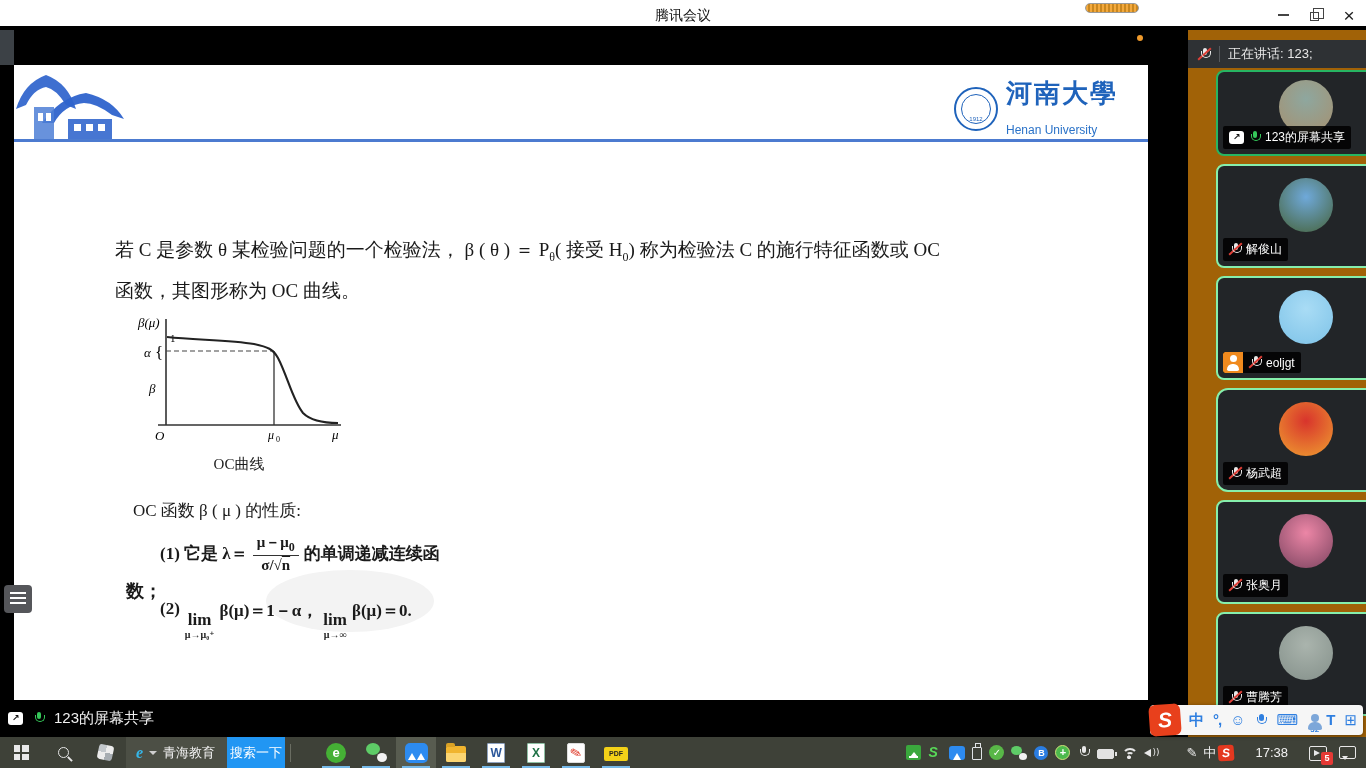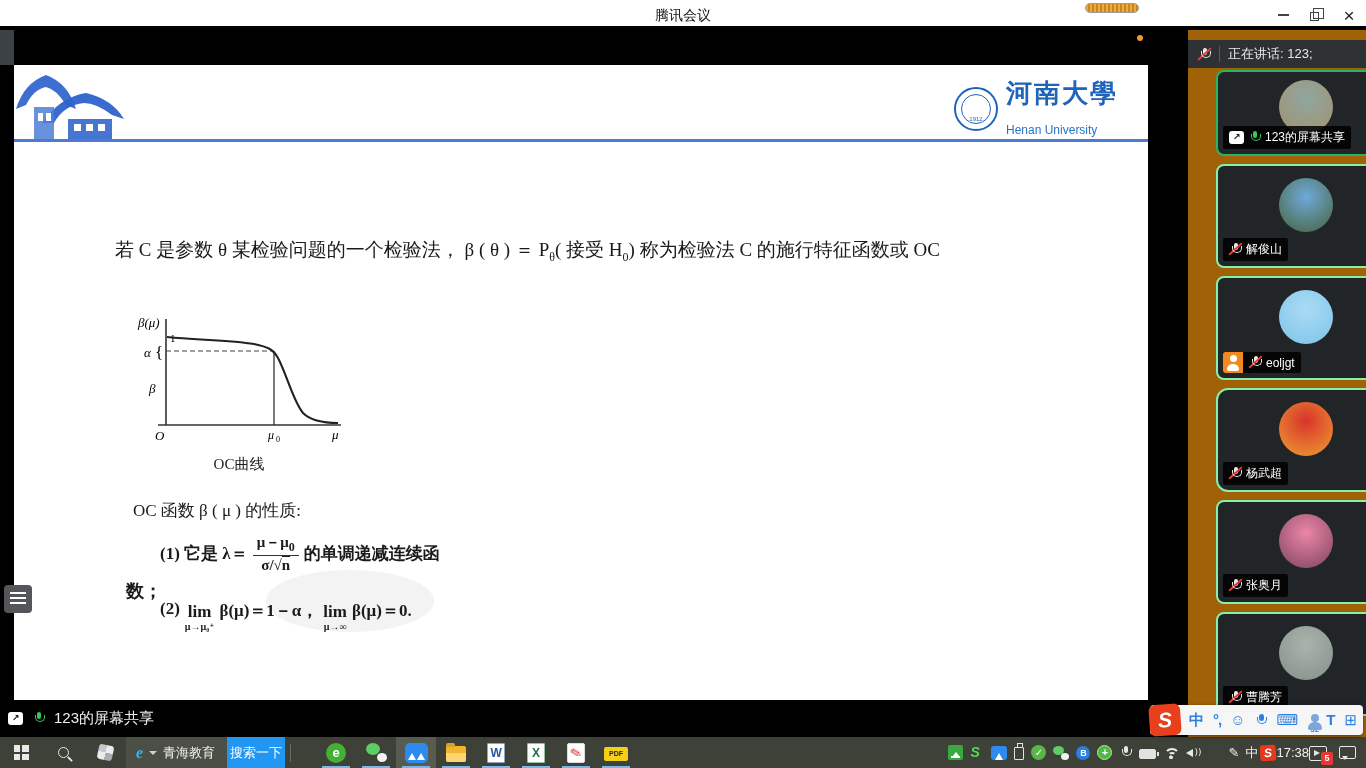--- a/index.html
+++ b/index.html
@@ -35,21 +35,21 @@
 .occap{position:absolute;left:130px;top:390px;width:190px;text-align:center;
  font:15px "Liberation Serif","DejaVu Serif",serif}
 .pt{position:absolute;left:119px;top:436px;font:17px/1.2 "Liberation Serif","DejaVu Serif",serif}
 .p1{position:absolute;left:146px;top:468px;font:600 17px "Liberation Serif","DejaVu Serif",serif;display:flex;align-items:center}
 .frac{display:inline-block;text-align:center;margin:0 5px;font-size:15px}
 .frac .n{display:block;border-bottom:1.4px solid #333;padding:0 4px;line-height:1.25}
 .frac .d{display:block;line-height:1.25}
 .ol{text-decoration:overline}
 .p1c{position:absolute;left:112px;top:514px;font:700 18px "Liberation Serif","DejaVu Serif",serif}
 .p2{position:absolute;left:146px;top:534px;font:600 17px "Liberation Serif","DejaVu Serif",serif;display:flex;align-items:flex-start;gap:3px}
-.lim{display:inline-block;text-align:center;line-height:1;margin:4px 2px}
+.lim{display:inline-block;text-align:center;line-height:1;margin:12px 2px}
 .lim .l{display:block}
 .lim .s{display:block;font-size:10px;margin-top:2px}
 .wm{position:absolute;left:252px;top:505px;width:168px;height:62px;background:#f3f3f3;border-radius:50%}
 #hambtn{position:absolute;left:4px;top:555px;width:28px;height:28px;background:#55565a;border-radius:4px}
 #hambtn::before{content:"";position:absolute;left:6px;right:6px;top:7px;height:2px;background:#fff;box-shadow:0 5px 0 #fff,0 10px 0 #fff}
 #sharebar{position:absolute;left:0;top:670px;width:1148px;height:37px;background:#000;display:flex;align-items:center;gap:9px;padding-left:8px;color:#f0f0f0;font-size:15px}
 
 .micb{position:relative;width:13px;height:15px;flex:none;--mc:#e8e8e8}
 .micb::before{content:"";position:absolute;left:4.5px;top:1px;width:4.5px;height:7px;border-radius:2.5px;background:var(--mc)}
 .micb::after{content:"";position:absolute;left:2.5px;top:4px;width:8px;height:6px;border:1.3px solid var(--mc);border-top:none;border-radius:0 0 5px 5px}
@@ -152,21 +152,21 @@
 .wifi-icon::before{content:"";position:absolute;left:1px;top:1px;width:12px;height:12px;border:2px solid transparent;border-top-color:#e8e8e8;border-radius:50%}
 .wifi-icon::after{content:"";position:absolute;left:5px;top:5px;width:4px;height:4px;border:2px solid transparent;border-top-color:#e8e8e8;border-radius:50%}
 .volume-icon{width:17px;height:13px}
 .volume-icon::before{content:"";position:absolute;left:0;top:2.5px;border-top:4px solid transparent;border-bottom:4px solid transparent;border-right:7px solid #e8e8e8}
 .volume-icon::after{content:"))";position:absolute;left:8px;top:0;font:9px/13px "DejaVu Sans",sans-serif;color:#e8e8e8}
 .pen-icon{width:15px;height:15px;margin-left:18px}
 .pen-icon::before{content:"✎";position:absolute;inset:0;font-size:13px;line-height:15px;color:#ececec}
 .lang-zh{font-size:13px;color:#f0f0f0;margin:0 2px}
 .sogou-tray-icon{width:16px;height:16px;background:#e4381f;border-radius:3px;transform:rotate(-4deg)}
 .sogou-tray-icon::before{content:"S";position:absolute;inset:0;text-align:center;font:bold italic 12px/16px "Liberation Sans",sans-serif;color:#fff}
-.clock{font-size:13px;color:#f2f2f2;margin:0 0;white-space:nowrap}
+.clock{font-size:13px;color:#f2f2f2;margin:0 21px;white-space:nowrap}
 .media-player-icon{width:18px;height:15px;border:1.5px solid #e8e8e8;border-radius:2px;margin-top:1px}
 .media-player-icon::before{content:"";position:absolute;left:4px;top:3px;border:3px solid transparent;border-left:6px solid #e8e8e8}
 .badge{position:absolute;right:-7px;bottom:-5px;background:#e53935;color:#fff;font:bold 9px/1 "Liberation Sans",sans-serif;padding:2px 3.5px;border-radius:2px}
 .notification-icon{width:17px;height:13px;border:1.6px solid #e8e8e8;border-radius:2px;margin:0 10px 0 12px}
 .notification-icon::after{content:"";position:absolute;left:2px;bottom:-5px;border:3px solid transparent;border-top:4px solid #e8e8e8}
 </style>
 </head>
 <body>
 
 <div id="titlebar">
@@ -199,21 +199,21 @@
       <div class="seal">
         <div class="seal-year">1912</div>
       </div>
       <div>
         <div class="logo-zh">河南大學</div>
         <div class="logo-en">Henan University</div>
       </div>
     </div>
     <div class="slide-rule"></div>
 
-    <div class="para"><span>若 C 是参数  θ  某检验问题的一个检验法， β ( θ ) ＝ P</span><sub>θ</sub><span>( 接受 H</span><sub>0</sub><span>) 称为检验法 C 的施行特征函数或 OC</span><br></div>
+    <div class="para"><span>若 C 是参数  θ  某检验问题的一个检验法， β ( θ ) ＝ P</span><sub>θ</sub><span>( 接受 H</span><sub>0</sub><span>) 称为检验法 C 的施行特征函数或 OC</span><br><span>函数，其图形称为 OC 曲线。</span></div>
 
     <svg class="ocfig" width="215" height="135" viewBox="0 0 215 135">
       <path d="M30 6 L30 112 M22 112 L205 112" stroke="#333" stroke-width="1.6" fill="none"></path>
       <text x="2" y="14" font-size="13" font-style="italic" font-family="Liberation Serif,serif">β(μ)</text>
       <text x="34" y="29" font-size="11" font-family="Liberation Serif,serif">1</text>
       <text x="8" y="44" font-size="13" font-style="italic" font-family="Liberation Serif,serif">α</text>
       <text x="19" y="45" font-size="17" font-family="Liberation Serif,serif">{</text>
       <line x1="30" y1="38" x2="138" y2="38" stroke="#444" stroke-width="1.2" stroke-dasharray="5 3"></line>
       <line x1="138" y1="38" x2="138" y2="112" stroke="#333" stroke-width="1.3"></line>
       <path d="M31 24 C60 27 95 27 118 31 C132 34 137 36 142 45 C151 62 157 88 167 100 C175 108 187 110 202 110" stroke="#222" stroke-width="2.1" fill="none"></path>

